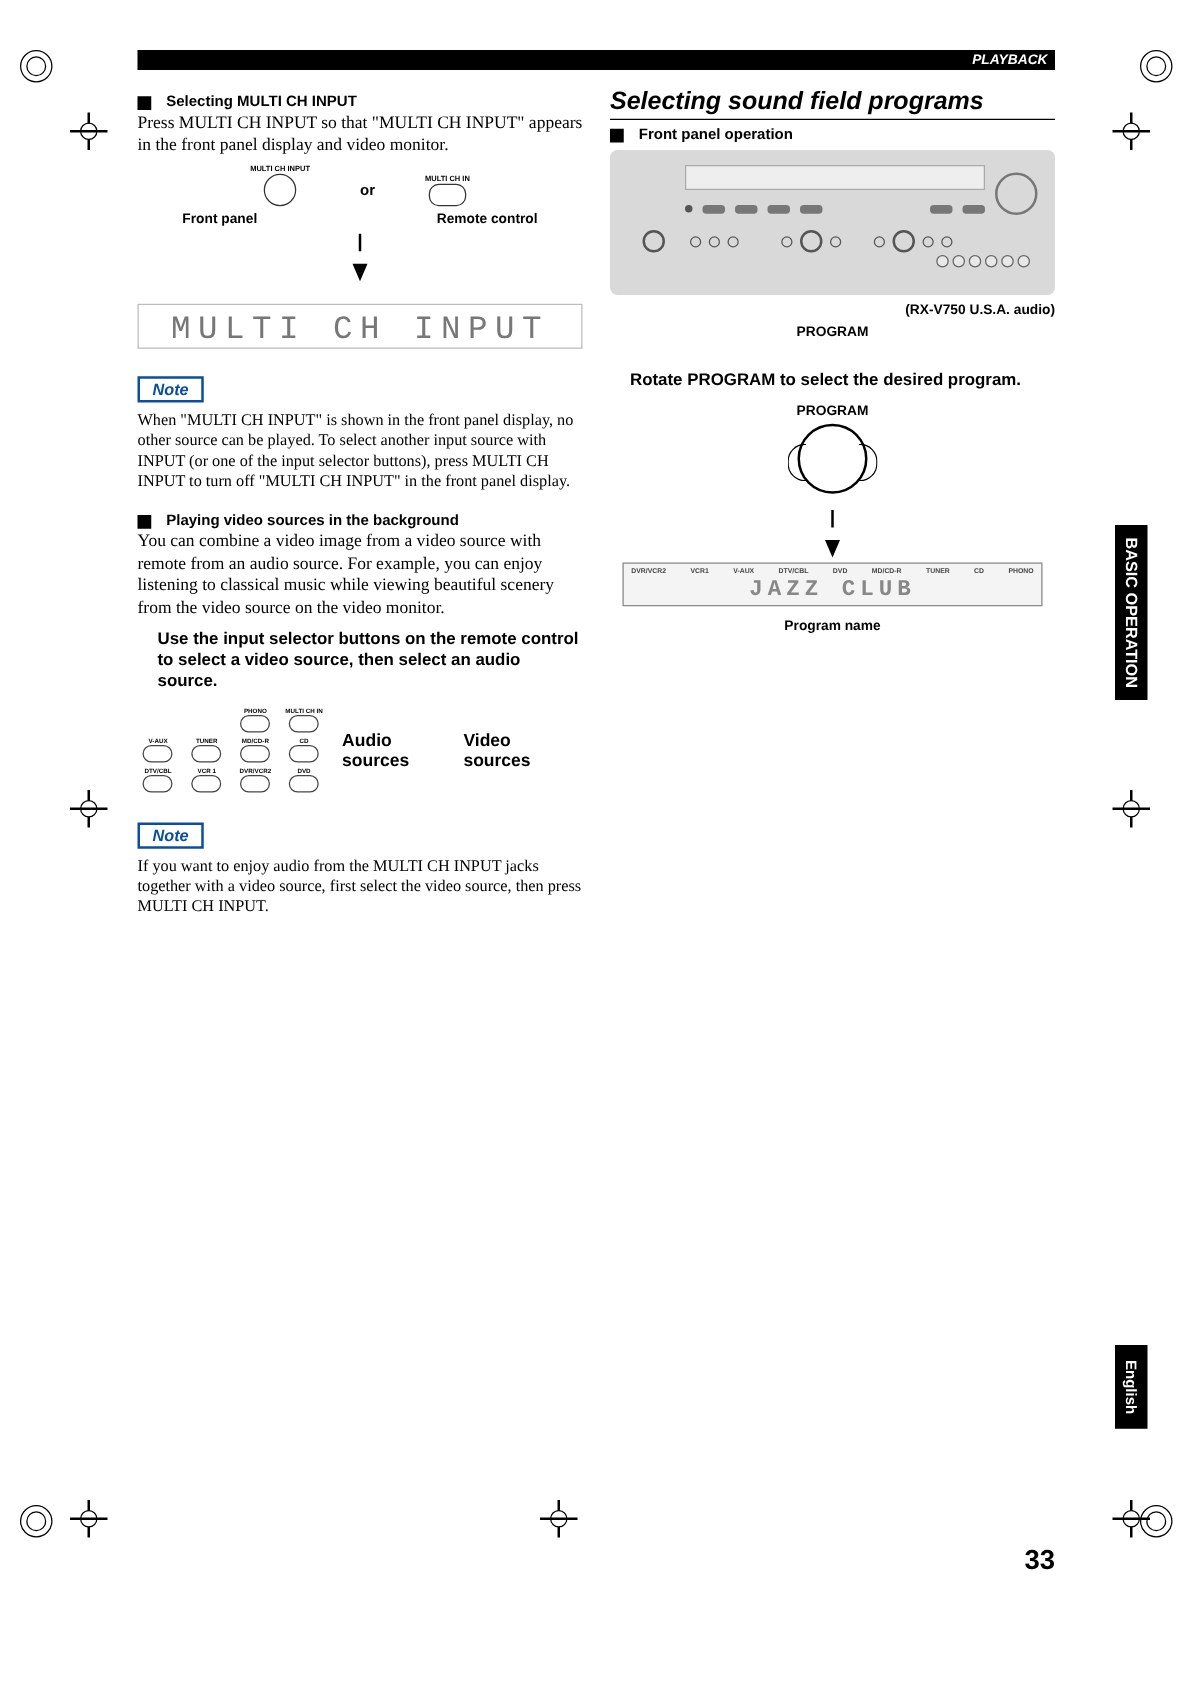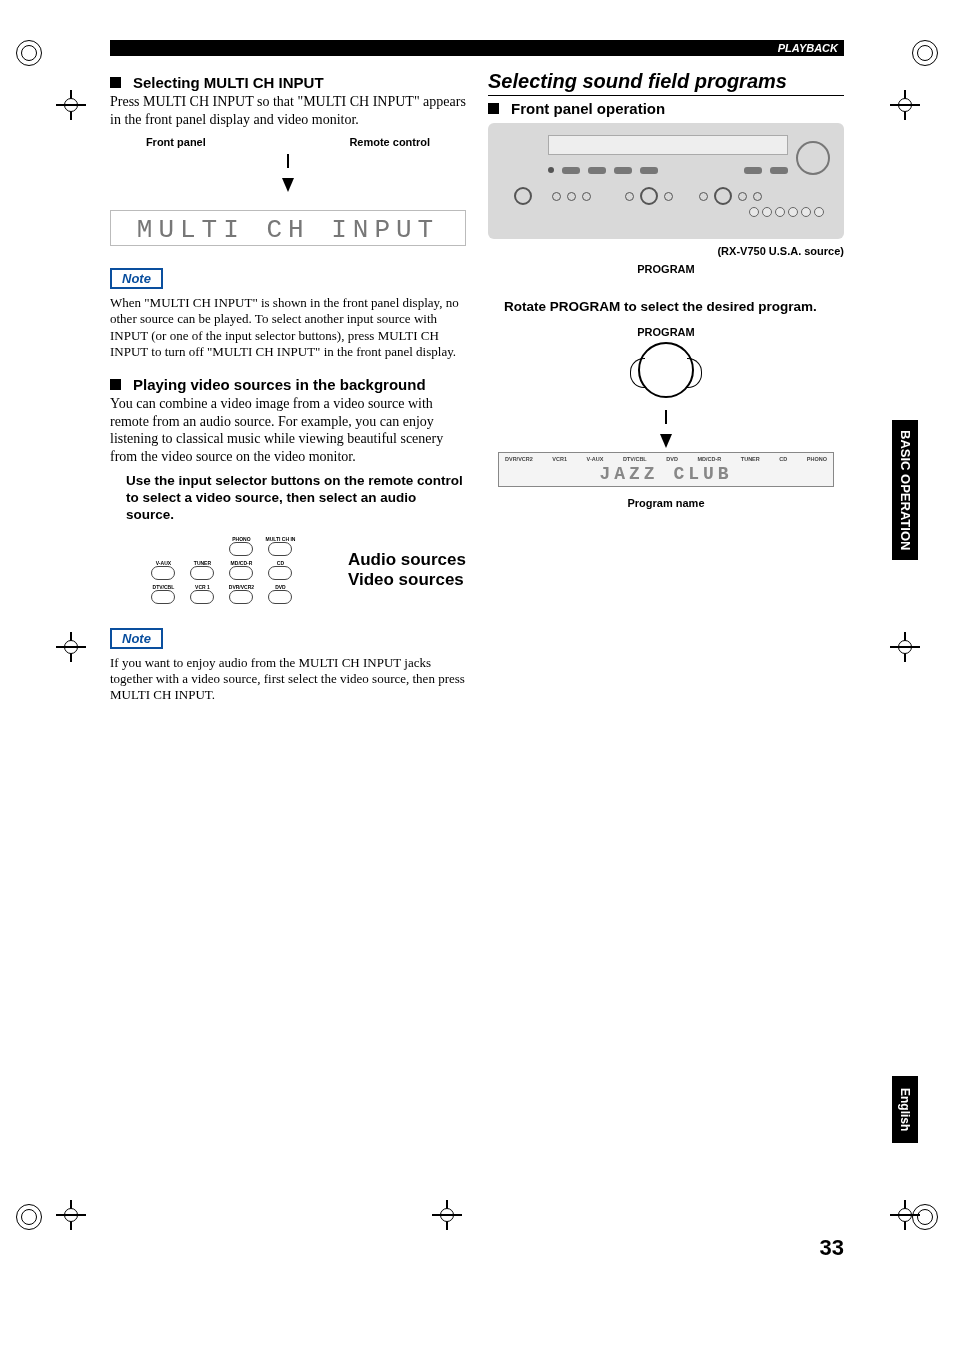--- a/index.html
+++ b/index.html
@@ -55,21 +55,21 @@
     padding: 2px 6px;
     margin-bottom: 14px;
   }
   .cols {
     display: flex;
     gap: 22px;
   }
   .col { flex: 1; min-width: 0; }
   .hsub {
     font-family: Arial, sans-serif;
-    font-size: 15px;
+    font-size: 12px;
     font-weight: bold;
     margin: 4px 0 2px 0;
     display: flex;
     align-items: flex-start;
     gap: 12px;
   }
   .hsub .sq { width: 11px; height: 11px; background: #000; flex: 0 0 auto; margin-top: 3px; }
   .body {
     font-size: 14px;
     line-height: 1.25;
@@ -149,21 +149,21 @@
   .arrow-stem { width: 2px; height: 14px; background: #000; margin: 0 auto; }
   .remotegrid {
     width: 150px; margin: 2px auto;
     display: grid; grid-template-columns: repeat(4, 1fr);
     row-gap: 4px; column-gap: 6px;
     font-family: Arial, sans-serif; font-weight: bold; font-size: 5px;
     text-align: center;
   }
   .rbtn { width: 24px; height: 14px; border: 1px solid #444; border-radius: 7px; background: #fff; margin: 0 auto; }
   .remotewrap { display:flex; align-items:center; gap:14px; justify-content:center; margin-bottom: 8px;}
-  .sidecaps { display:flex; flex-direction:column; font-family: Arial, sans-serif; font-weight: bold; font-size: 17px; }
+  .sidecaps { display:flex; flex-direction:row; font-family: Arial, sans-serif; font-weight: bold; font-size: 14px; }
   .knobfig { text-align:center; margin: 8px 0 6px 0; }
   .bigknob {
     width: 56px; height: 56px; border: 2px solid #000; border-radius: 50%;
     display: inline-block; position: relative;
   }
   .bigknob::before, .bigknob::after {
     content: ""; position: absolute; border: 1px solid #000; border-radius: 50%;
   }
   .bigknob::before { left: -10px; top: 14px; width: 14px; height: 28px; border-right: none; border-radius: 14px 0 0 14px; }
   .bigknob::after { right: -10px; top: 14px; width: 14px; height: 28px; border-left: none; border-radius: 0 14px 14px 0; }
@@ -234,20 +234,31 @@
 
   <div class="cols">
 
     <div class="col">
       <div class="hsub">
         <span class="sq"></span>
         <span>Selecting MULTI CH INPUT</span>
       </div>
       <div class="body">Press MULTI CH INPUT so that "MULTI CH INPUT" appears in the front panel display and video monitor.</div>
 
+      <div class="rowdiag">
+        <div class="collab">
+          <div class="lbltiny">MULTI CH INPUT</div>
+          <span class="iconbtn"></span>
+        </div>
+        <div class="or" style="padding-bottom:8px">or</div>
+        <div class="collab">
+          <div class="lbltiny">MULTI CH IN</div>
+          <span class="iconbtn" style="border-radius:8px;width:30px;height:18px"></span>
+        </div>
+      </div>
       <div style="display:flex;justify-content:space-around;margin-bottom:6px">
         <span class="caption">Front panel</span>
         <span></span>
         <span class="caption">Remote control</span>
       </div>
 
       <div class="arrow-stem"></div>
       <div class="arrow-down"></div>
       <div class="lcd">MULTI CH INPUT</div>
 
@@ -357,21 +368,21 @@
         <div class="jackrow">
             <span class="jack"></span>
             <span class="jack"></span>
             <span class="jack"></span>
             <span class="jack"></span>
             <span class="jack"></span>
             <span class="jack"></span>
           </div>
       </div>
       <div style="text-align:right">
-        <span class="caption">(RX-V750 U.S.A. source)</span>
+        <span class="caption">(RX-V750 U.S.A. audio)</span>
       </div>
       <div style="text-align:center;margin-top:2px">
         <span class="caption">PROGRAM</span>
       </div>
 
       <div class="boldinstr" style="margin-top:22px">Rotate PROGRAM to select the desired program.</div>
 
       <div class="knobfig">
         <div class="caption" style="margin-bottom:4px">PROGRAM</div>
         <span class="bigknob"></span>

